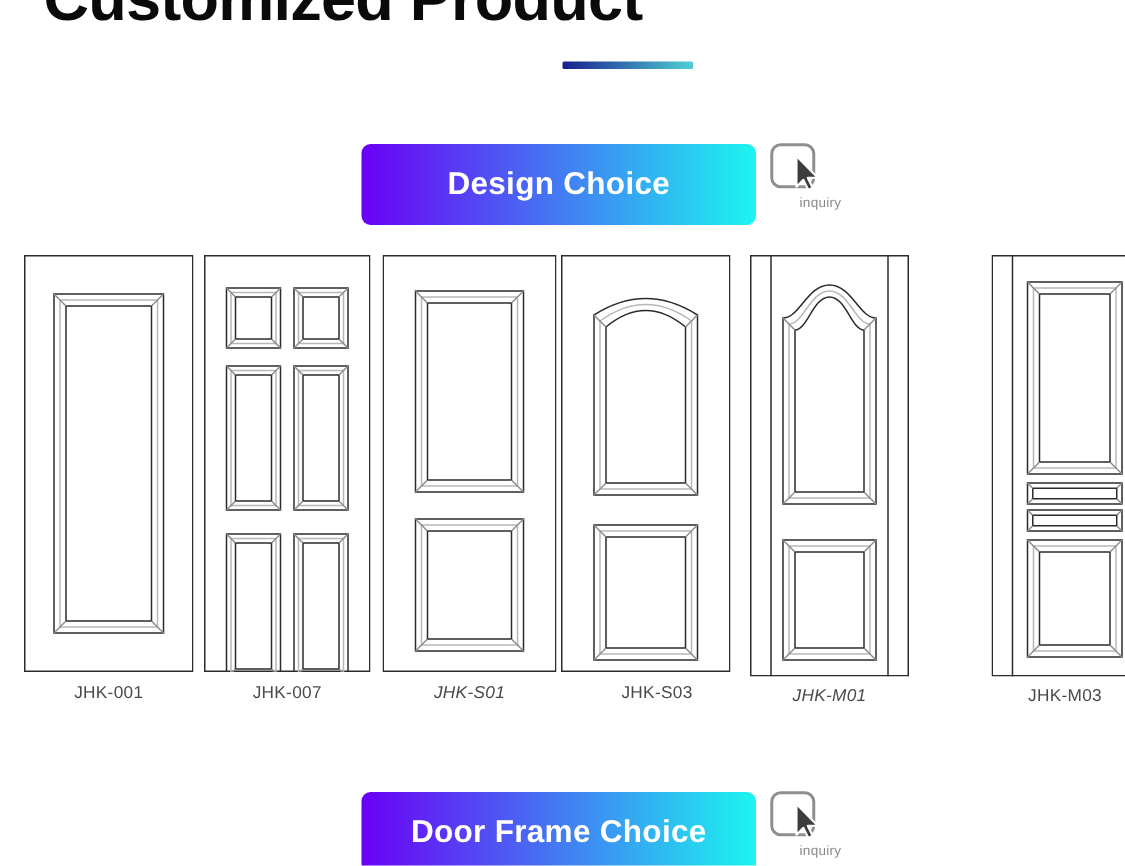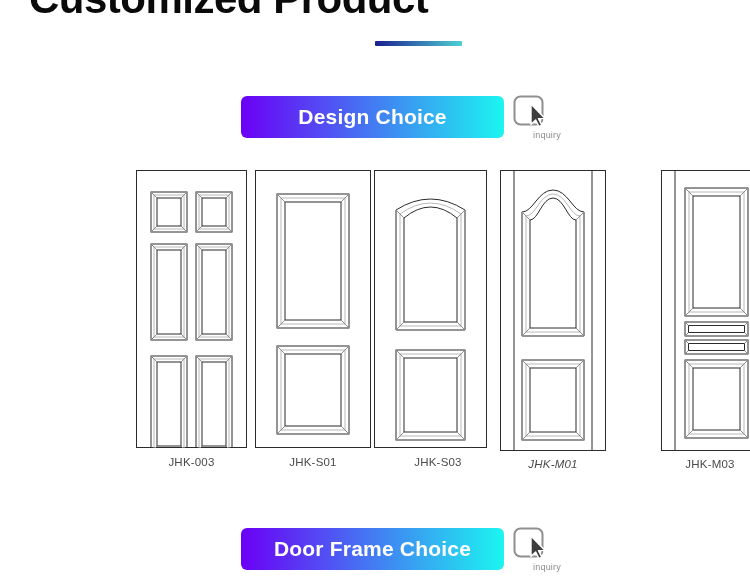--- a/index.html
+++ b/index.html
@@ -52,21 +52,21 @@
     height: 56px;
   }
   .section-row.design { top: 96px; }
   .section-row.frame  { top: 528px; }
 
   .pill-button {
     position: absolute;
     left: 241px;
     top: 0;
     width: 263px;
-    height: 42px;
+    height: 54px;
     border-radius: 6px;
     border: none;
     padding: 0;
     display: flex;
     align-items: center;
     justify-content: center;
     cursor: pointer;
   }
   .pill-button .pill-label {
     font-size: 21px;
@@ -150,20 +150,35 @@
       <svg width="38" height="38" viewBox="0 0 38 38">
         <rect x="3.5" y="3.5" width="28" height="28" rx="6" ry="6" fill="none" stroke="#8f8f8f" stroke-width="2"></rect>
         <path d="M20 11 L20 31.5 L24.6 26.9 L27.9 33.6 L30.8 32.1 L27.5 25.6 L34 25.4 Z" fill="#3d3d3d" stroke="#ffffff" stroke-width="1.4" stroke-linejoin="round"></path>
       </svg>
     </div>
     <div class="inquiry-caption">inquiry</div>
   </div>
 </div>
 
 <div class="doors-strip">
+    <div class="door-card" style="left: 16px; width: 113px; height: 310px;">
+      <div class="door-figure" style="top: 2px;">
+        <svg width="113" height="278" viewBox="0 0 113 278">
+          <rect x="0.5" y="0.5" width="112" height="277" fill="#ffffff" stroke="#2b2b2b" stroke-width="1"></rect>
+          <rect x="20" y="26" width="73" height="226" fill="none" stroke="#2b2b2b" stroke-width="1"></rect>
+          <rect x="28" y="34" width="57" height="210" fill="none" stroke="#2b2b2b" stroke-width="1"></rect>
+          <rect x="24" y="30" width="65" height="218" fill="none" stroke="#b8b8b8" stroke-width="1"></rect>
+          <line x1="20" y1="26" x2="28" y2="34" stroke="#8c8c8c" stroke-width="1"></line>
+          <line x1="93" y1="26" x2="85" y2="34" stroke="#8c8c8c" stroke-width="1"></line>
+          <line x1="20" y1="252" x2="28" y2="244" stroke="#8c8c8c" stroke-width="1"></line>
+          <line x1="93" y1="252" x2="85" y2="244" stroke="#8c8c8c" stroke-width="1"></line>
+        </svg>
+      </div>
+      <div class="door-caption" style="top: 288px;">JHK-001</div>
+    </div>
     <div class="door-card" style="left: 136px; width: 111px; height: 310px;">
       <div class="door-figure" style="top: 2px;">
         <svg width="111" height="278" viewBox="0 0 111 278">
           <rect x="0.5" y="0.5" width="110" height="277" fill="#ffffff" stroke="#2b2b2b" stroke-width="1"></rect>
           <rect x="15" y="22" width="36" height="40" fill="none" stroke="#2b2b2b" stroke-width="1"></rect>
           <rect x="21" y="28" width="24" height="28" fill="none" stroke="#2b2b2b" stroke-width="1"></rect>
           <rect x="18" y="25" width="30" height="34" fill="none" stroke="#b8b8b8" stroke-width="1"></rect>
           <line x1="15" y1="22" x2="21" y2="28" stroke="#8c8c8c" stroke-width="1"></line>
           <line x1="51" y1="22" x2="45" y2="28" stroke="#8c8c8c" stroke-width="1"></line>
           <line x1="15" y1="62" x2="21" y2="56" stroke="#8c8c8c" stroke-width="1"></line>
@@ -198,21 +213,21 @@
           <line x1="51" y1="282" x2="45" y2="276" stroke="#8c8c8c" stroke-width="1"></line>
           <rect x="60" y="186" width="36" height="96" fill="none" stroke="#2b2b2b" stroke-width="1"></rect>
           <rect x="66" y="192" width="24" height="84" fill="none" stroke="#2b2b2b" stroke-width="1"></rect>
           <rect x="63" y="189" width="30" height="90" fill="none" stroke="#b8b8b8" stroke-width="1"></rect>
           <line x1="60" y1="186" x2="66" y2="192" stroke="#8c8c8c" stroke-width="1"></line>
           <line x1="96" y1="186" x2="90" y2="192" stroke="#8c8c8c" stroke-width="1"></line>
           <line x1="60" y1="282" x2="66" y2="276" stroke="#8c8c8c" stroke-width="1"></line>
           <line x1="96" y1="282" x2="90" y2="276" stroke="#8c8c8c" stroke-width="1"></line>
         </svg>
       </div>
-      <div class="door-caption" style="top: 288px;">JHK-003</div>
+      <div class="door-caption" style="top: 288px;">JHK-007</div>
     </div>
     <div class="door-card" style="left: 255px; width: 116px; height: 310px;">
       <div class="door-figure" style="top: 2px;">
         <svg width="116" height="278" viewBox="0 0 116 278">
           <rect x="0.5" y="0.5" width="115" height="277" fill="#ffffff" stroke="#2b2b2b" stroke-width="1"></rect>
           <rect x="22" y="24" width="72" height="134" fill="none" stroke="#2b2b2b" stroke-width="1"></rect>
           <rect x="30" y="32" width="56" height="118" fill="none" stroke="#2b2b2b" stroke-width="1"></rect>
           <rect x="26" y="28" width="64" height="126" fill="none" stroke="#b8b8b8" stroke-width="1"></rect>
           <line x1="22" y1="24" x2="30" y2="32" stroke="#8c8c8c" stroke-width="1"></line>
           <line x1="94" y1="24" x2="86" y2="32" stroke="#8c8c8c" stroke-width="1"></line>
@@ -220,21 +235,21 @@
           <line x1="94" y1="158" x2="86" y2="150" stroke="#8c8c8c" stroke-width="1"></line>
           <rect x="22" y="176" width="72" height="88" fill="none" stroke="#2b2b2b" stroke-width="1"></rect>
           <rect x="30" y="184" width="56" height="72" fill="none" stroke="#2b2b2b" stroke-width="1"></rect>
           <rect x="26" y="180" width="64" height="80" fill="none" stroke="#b8b8b8" stroke-width="1"></rect>
           <line x1="22" y1="176" x2="30" y2="184" stroke="#8c8c8c" stroke-width="1"></line>
           <line x1="94" y1="176" x2="86" y2="184" stroke="#8c8c8c" stroke-width="1"></line>
           <line x1="22" y1="264" x2="30" y2="256" stroke="#8c8c8c" stroke-width="1"></line>
           <line x1="94" y1="264" x2="86" y2="256" stroke="#8c8c8c" stroke-width="1"></line>
         </svg>
       </div>
-      <div class="door-caption" style="top: 288px;">JHK-S01</div>
+      <div class="door-caption" style="top: 288px; font-style: italic;">JHK-S01</div>
     </div>
     <div class="door-card" style="left: 374px; width: 113px; height: 310px; padding-left: 15px;">
       <div class="door-figure" style="top: 2px;">
         <svg width="113" height="278" viewBox="0 0 113 278">
           <rect x="0.5" y="0.5" width="112" height="277" fill="#ffffff" stroke="#2b2b2b" stroke-width="1"></rect>
           <path d="M22 40 Q56.5 18.04 91 40 L91 160 L22 160 Z" fill="none" stroke="#2b2b2b" stroke-width="1"></path>
           <path d="M26 44 Q56.5 22.04 87 44 L87 156 L26 156 Z" fill="none" stroke="#b8b8b8" stroke-width="1"></path>
           <path d="M30 48 Q56.5 26.04 83 48 L83 152 L30 152 Z" fill="none" stroke="#2b2b2b" stroke-width="1"></path>
           <line x1="22" y1="40" x2="30" y2="48" stroke="#8c8c8c" stroke-width="1"></line>
           <line x1="91" y1="40" x2="83" y2="48" stroke="#8c8c8c" stroke-width="1"></line>

